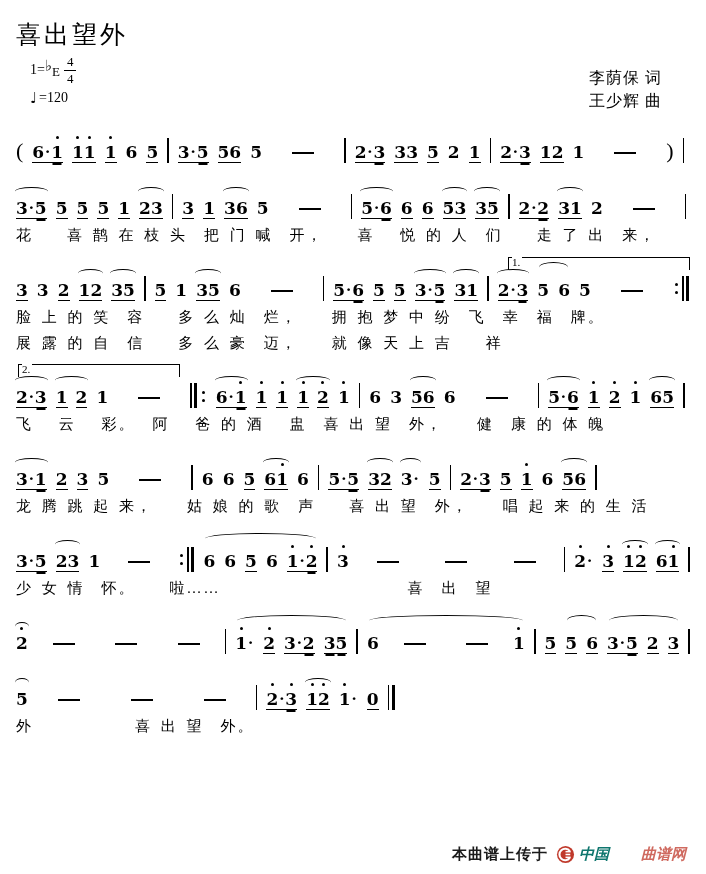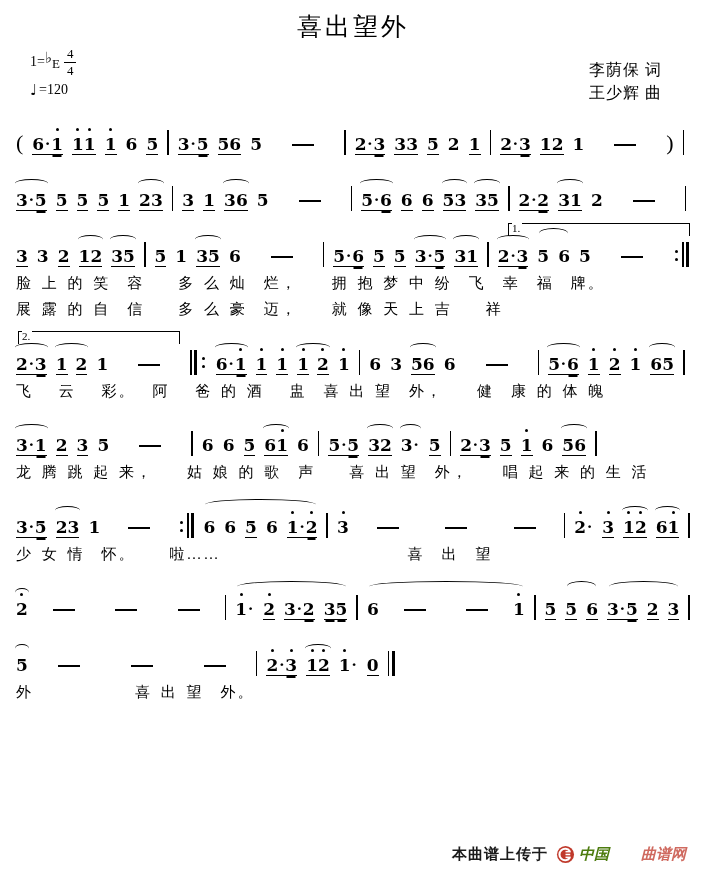--- a/index.html
+++ b/index.html
@@ -3,21 +3,21 @@
 <meta charset="utf-8">
 <style>
   * { margin:0; padding:0; box-sizing:border-box; }
   html,body { background:#fff; }
   body {
     width:706px; height:874px; overflow:hidden; position:relative;
     font-family:"Liberation Serif","DejaVu Serif",serif; color:#000;
     padding:10px 16px 0 16px;
   }
   
-  .title { text-align:center; font-size:25px; letter-spacing:3px; }
+  .title { text-align:left; font-size:25px; letter-spacing:3px; margin-top:8px; }
   .head-row { position:relative; height:62px; margin-top:2px; }
   .keyblock { position:absolute; left:14px; top:4px; font-size:14px; }
   .keyline { display:flex; align-items:center; height:26px; }
   .flat { font-size:15px; position:relative; top:-4px; font-family:"DejaVu Sans",sans-serif; }
   .keyletter { font-size:13px; position:relative; top:2px; margin-right:4px; }
   .frac { display:inline-flex; flex-direction:column; align-items:center; font-size:13px; line-height:1.05; }
   .frac .num { border-bottom:1px solid #000; padding:0 3px 1px 3px; }
   .frac .den { padding-top:1px; }
   .tempoline { display:flex; align-items:center; height:22px; margin-top:4px; }
   .qnote { font-family:"DejaVu Sans",sans-serif; font-size:15px; margin-right:2px; }
@@ -279,20 +279,21 @@
         </span>
         <span class="cell dash">
           <span class="dashbar"></span>
         </span>
         <span class="cell">
           <span class="bargroup">
             <span class="bl"></span>
           </span>
         </span>
       </div>
+      <div class="lyrics">花　　喜 鹊 在 枝 头　把 门 喊　开，　　喜　 悦 的 人　们　　走 了 出　来，</div>
     </div>
     <div class="system sys-pad">
       <div class="notes-row">
         <span class="cell">
           <span class="g u1">3</span>
         </span>
         <span class="cell">
           <span class="g">3</span>
         </span>
         <span class="cell">
@@ -836,15 +837,15 @@
 
 <div class="footer">
   <span class="uptext">本曲谱上传于</span>
   <svg class="logo" viewBox="0 0 20 20">
     <circle cx="10" cy="10" r="9" fill="#c0392b"></circle>
     <path d="M14.5 6.5 A6 6 0 1 0 14.5 13.5" fill="none" stroke="#fff" stroke-width="2.2"></path>
     <rect x="10" y="6.2" width="5.5" height="1.6" fill="#fff"></rect>
     <rect x="10" y="9.2" width="5" height="1.6" fill="#fff"></rect>
     <rect x="10" y="12.2" width="5.5" height="1.6" fill="#fff"></rect>
   </svg>
-  <span class="sitename-a" style="color: #4d7c0f;">中国</span>
+  <span class="sitename-a" style="color: #0f766e;">中国</span>
     <span class="sitename-b" style="color: rgb(192, 57, 43); padding-left: 32px;">曲谱网</span>
 </div>
 
 </body></html>

